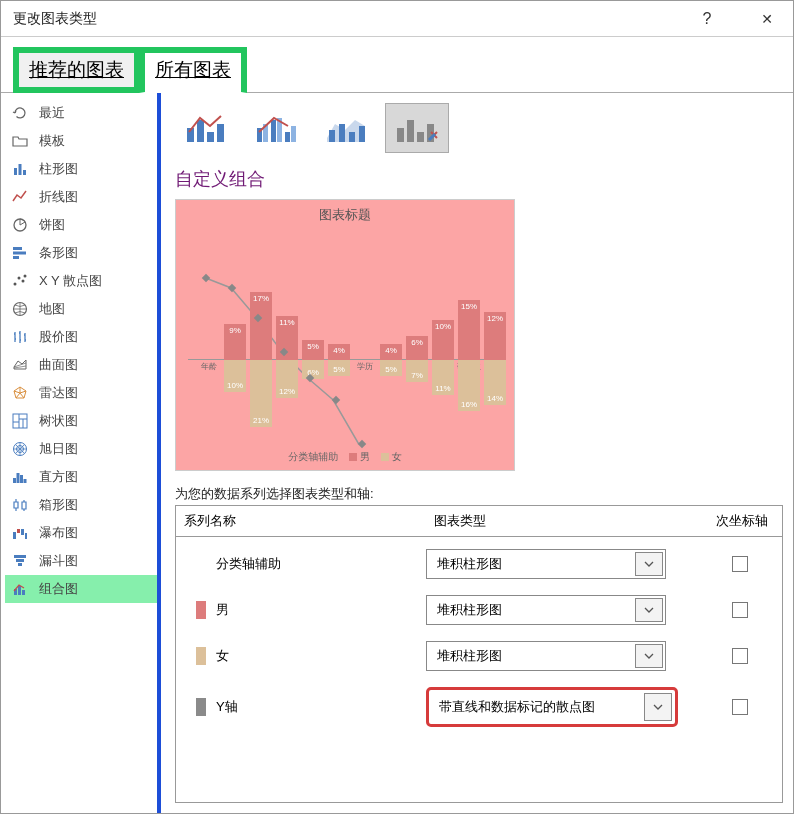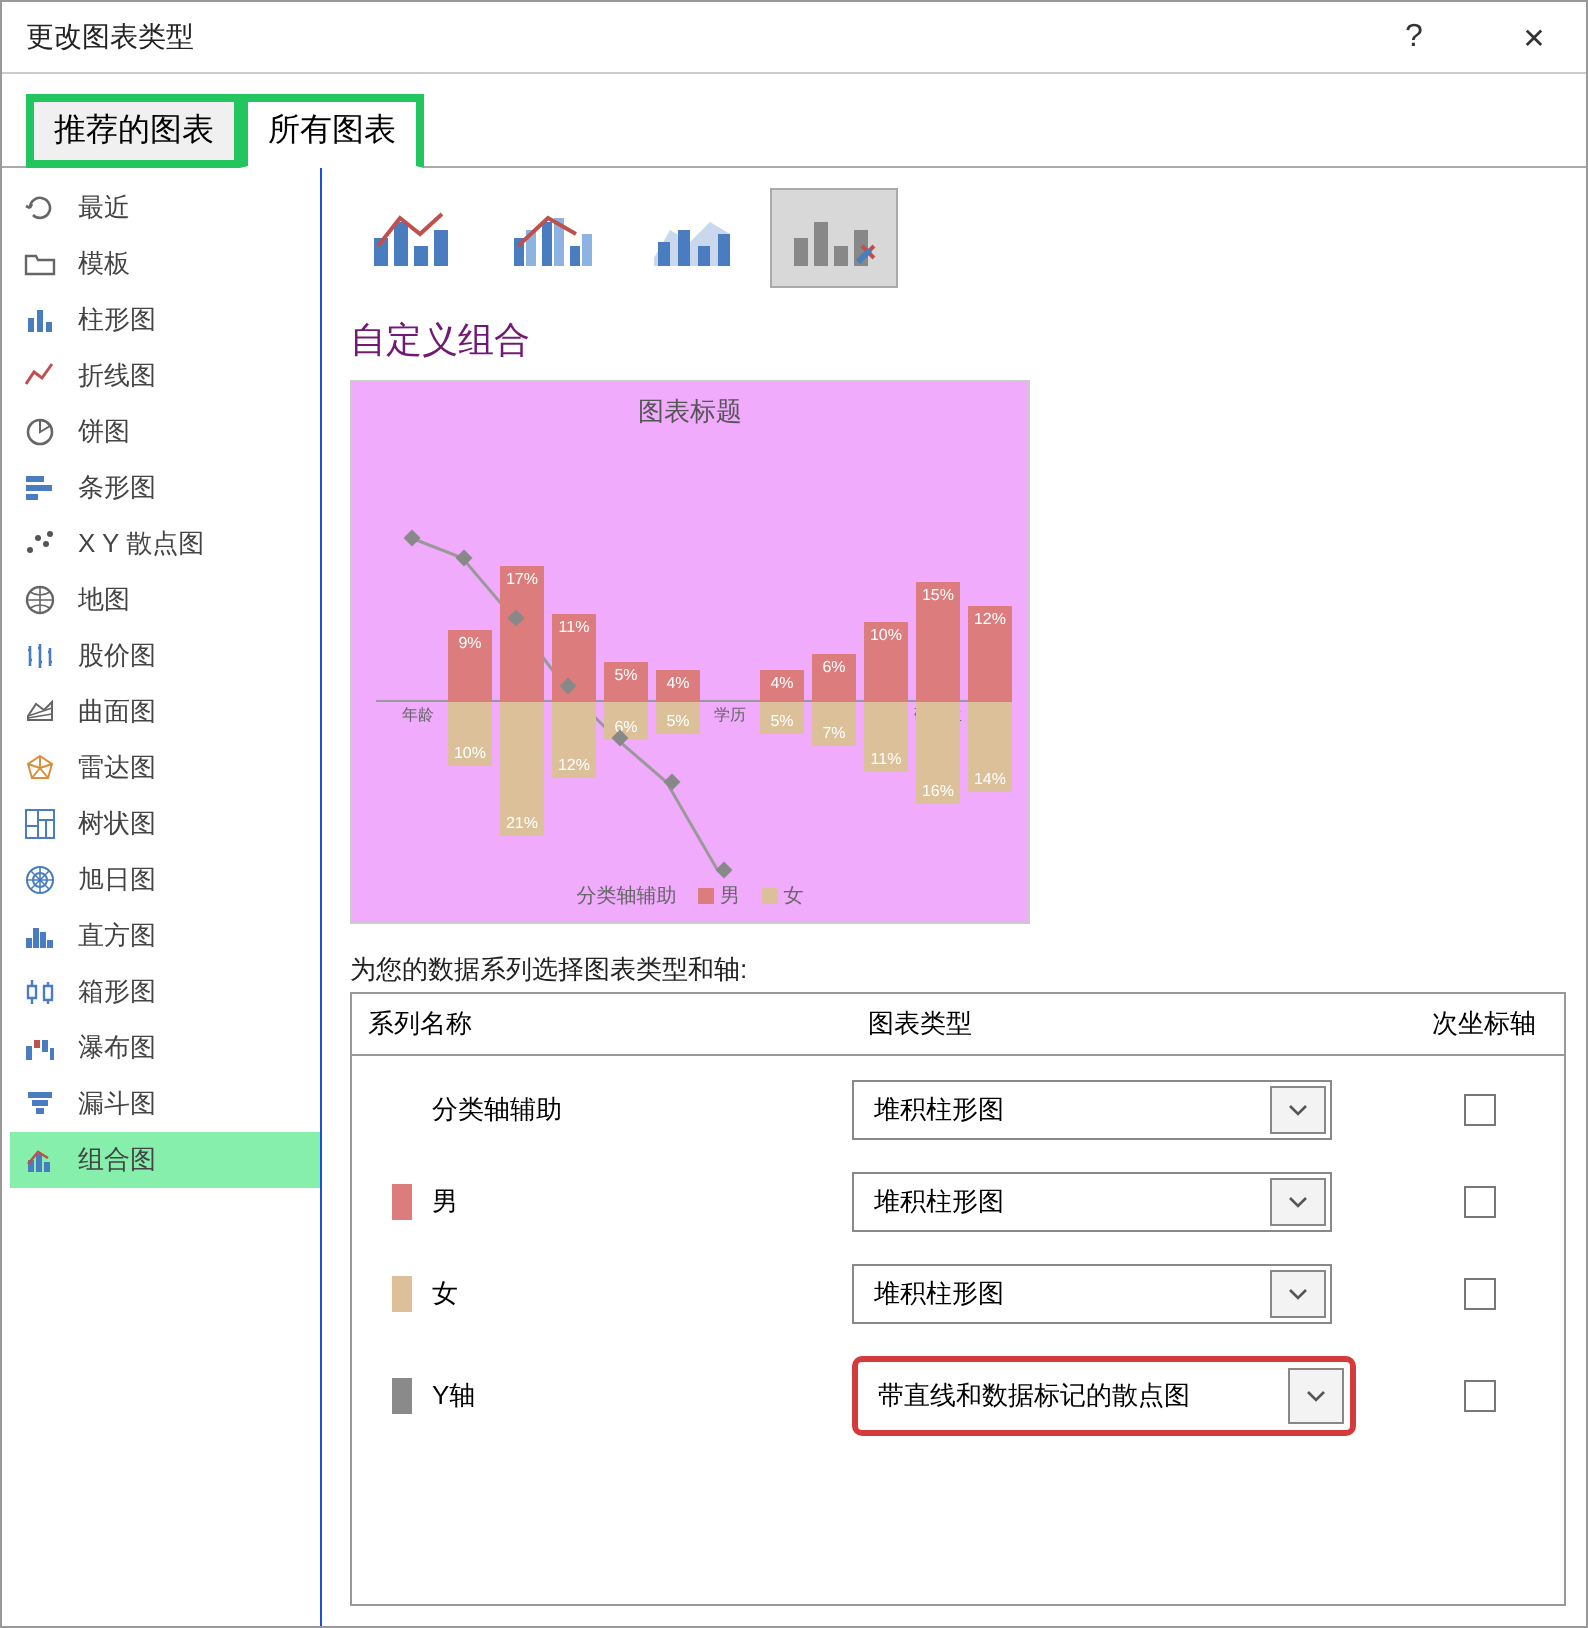--- a/index.html
+++ b/index.html
@@ -5,39 +5,39 @@
 * { box-sizing: border-box; margin: 0; padding: 0; font-family: "Microsoft YaHei", "SimSun", sans-serif; }
 body { background: #fff; width: 794px; height: 814px; overflow: hidden; }
 
 .dialog { width: 794px; height: 814px; border: 1px solid #999; background: #fff; display: flex; flex-direction: column; }
 .titlebar { height: 36px; display: flex; align-items: center; padding: 0 4px 0 12px; border-bottom: 1px solid #ccc; gap: 20px; }
 .titlebar .title { flex: 1; font-size: 14px; color: #222; }
 .titlebar .help { width: 36px; height: 30px; display: flex; align-items: center; justify-content: center; font-size: 16px; color: #333; }
 .titlebar .close { width: 44px; height: 30px; display: flex; align-items: center; justify-content: center; font-size: 14px; color: #333; }
 
 .tabs { display: flex; margin: 10px 0 0 12px; }
-.tab { padding: 4px 10px; font-size: 16px; border: 4px solid #22c55e; background: #f0f0f0; margin-right: -1px; position: relative; }
+.tab { padding: 4px 10px; font-size: 19px; border: 6px solid #22c55e; background: #f0f0f0; margin-right: -1px; position: relative; text-decoration: underline; }
 .tab.active { background: #fff; border-bottom: 1px solid #fff; z-index: 2; }
 
 .body { display: flex; flex: 1; border-top: 1px solid #aaa; margin-top: -1px; overflow: hidden; }
 
-.sidebar { width: 160px; padding: 6px 0 6px 4px; border-right: 1px solid #1d4ed8; overflow: auto; }
+.sidebar { width: 160px; padding: 6px 0 6px 4px; border-right: 4px solid #1d4ed8; overflow: auto; }
 .side-item { display: flex; align-items: center; padding: 5px 6px; font-size: 13px; color: #444; gap: 10px; cursor: default; }
 .side-item.selected { background: #86efac; }
 .side-item .icon { width: 18px; height: 18px; display: flex; align-items: center; justify-content: center; flex-shrink: 0; }
 
 .main { flex: 1; padding: 10px 10px 10px 14px; display: flex; flex-direction: column; overflow: hidden; }
 
 .preset-row { display: flex; gap: 6px; margin-bottom: 14px; }
 .preset { width: 64px; height: 50px; border: 1px solid transparent; display: flex; align-items: center; justify-content: center; }
 .preset.selected { background: #d8d8d8; border: 1px solid #aaa; }
 
 .section-title { font-size: 18px; color: #701a75; margin-bottom: 8px; }
 
-.preview-box { width: 340px; border: 1px solid #ccc; background: #f0abfc; padding: 6px 4px 6px 4px; margin-bottom: 14px; }
+.preview-box { width: 340px; border: 1px solid #ccc; background: #fca5a5; padding: 6px 4px 6px 4px; margin-bottom: 14px; }
 .chart-title { text-align: center; font-size: 13px; color: #555; margin-bottom: 6px; }
 .chart-area { position: relative; height: 220px; margin: 0 8px; }
 .axis-line { position: absolute; background: #999; }
 .bar-group { position: absolute; bottom: 90px; width: 22px; }
 .bar-top { position: absolute; bottom: 0; width: 100%; background: #dd7c7c; }
 .bar-bot { position: absolute; top: 100%; width: 100%; background: #dcc09a; }
 .bar-lbl { position: absolute; width: 100%; text-align: center; font-size: 8px; color: #fff; }
 .cat-lbl { position: absolute; bottom: 78px; font-size: 8px; color: #666; width: 26px; text-align: center; transform: translateX(-2px); }
 .scatter-pt { position: absolute; width: 6px; height: 6px; background: #888; transform: rotate(45deg); }
 .scatter-line { position: absolute; stroke: #999; stroke-width: 1.5; fill: none; }

